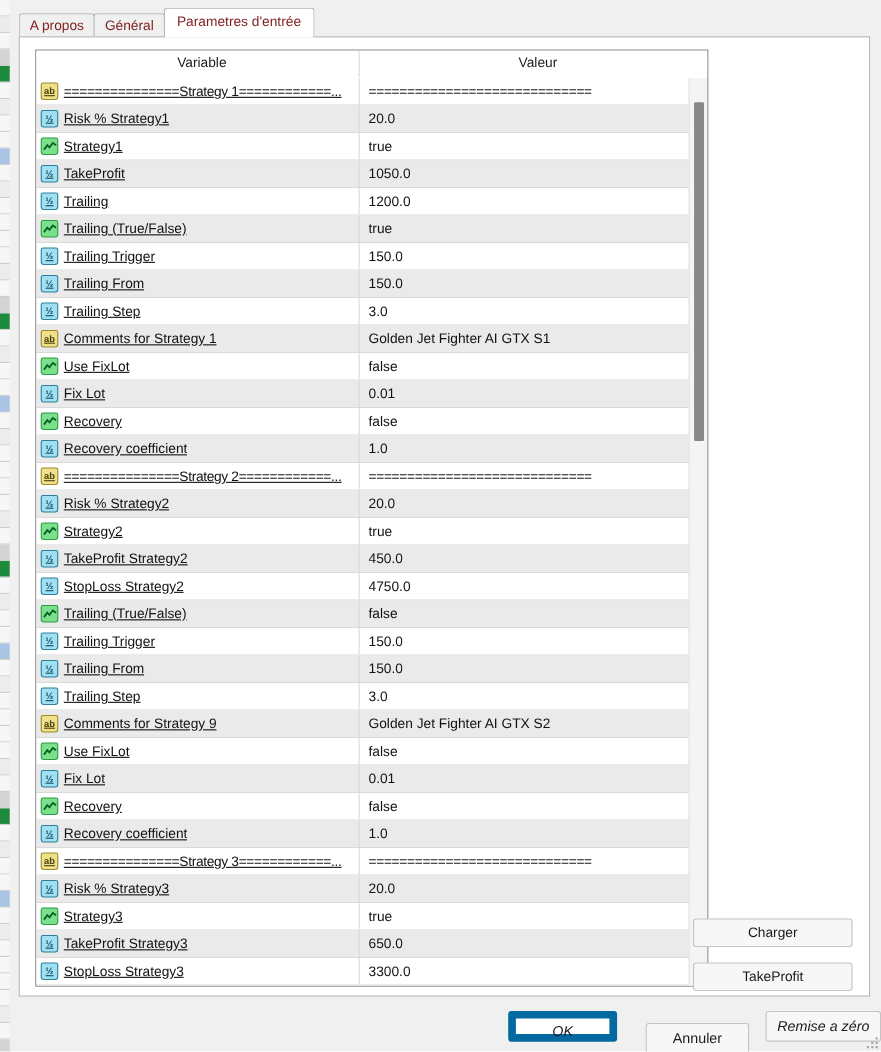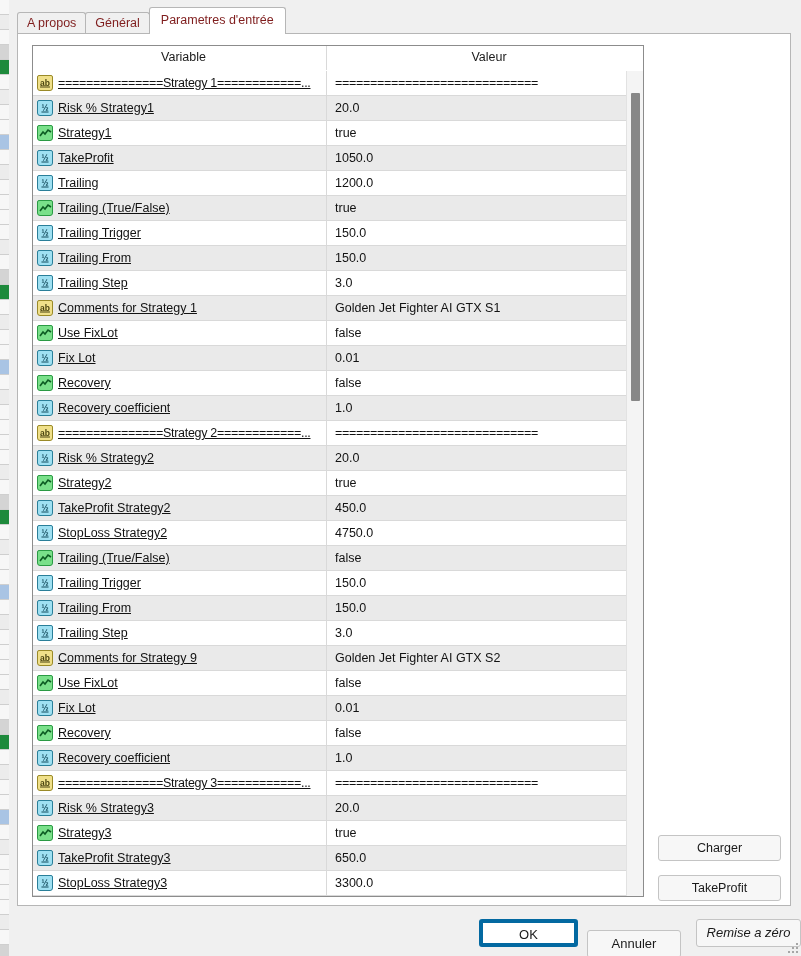--- a/index.html
+++ b/index.html
@@ -214,22 +214,22 @@
     width: 9px;
     height: 308px;
     background: #878787;
     border-radius: 1px;
     cursor: pointer;
   }
 
   
   .sidebtn {
     position: absolute;
-    left: 640px;
-    width: 123px;
+    left: 612px;
+    width: 145px;
     height: 26px;
     background: #f7f7f7;
     border: 1px solid #c4c4c4;
     border-radius: 3px;
     font-size: 12.5px;
     color: #1a1a1a;
     text-align: center;
     line-height: 24px;
     cursor: default;
     box-sizing: border-box;
@@ -245,24 +245,25 @@
     font-size: 13px;
     color: #1a1a1a;
     text-align: center;
     line-height: 26px;
     background: #f7f7f7;
     border: 1px solid #c4c4c4;
     box-sizing: border-box;
     cursor: default;
   }
   #btn-ok {
-    left: 470px; top: 919px; width: 99px;
+    left: 453px; top: 919px; width: 99px;
     background: #ffffff;
-    border: 4px solid #0369a1;
+    border: 7px solid #0369a1;
     line-height: 24px;
+    font-style: italic;
   }
   #btn-annuler     { left: 578px; top: 930px; width: 94px; }
   #btn-remise      { left: 687px; top: 919px; width: 105px; font-style: italic; }
 
   
   #grip {
     position: absolute;
     right: 3px; bottom: 3px;
     width: 11px; height: 11px;
   }

